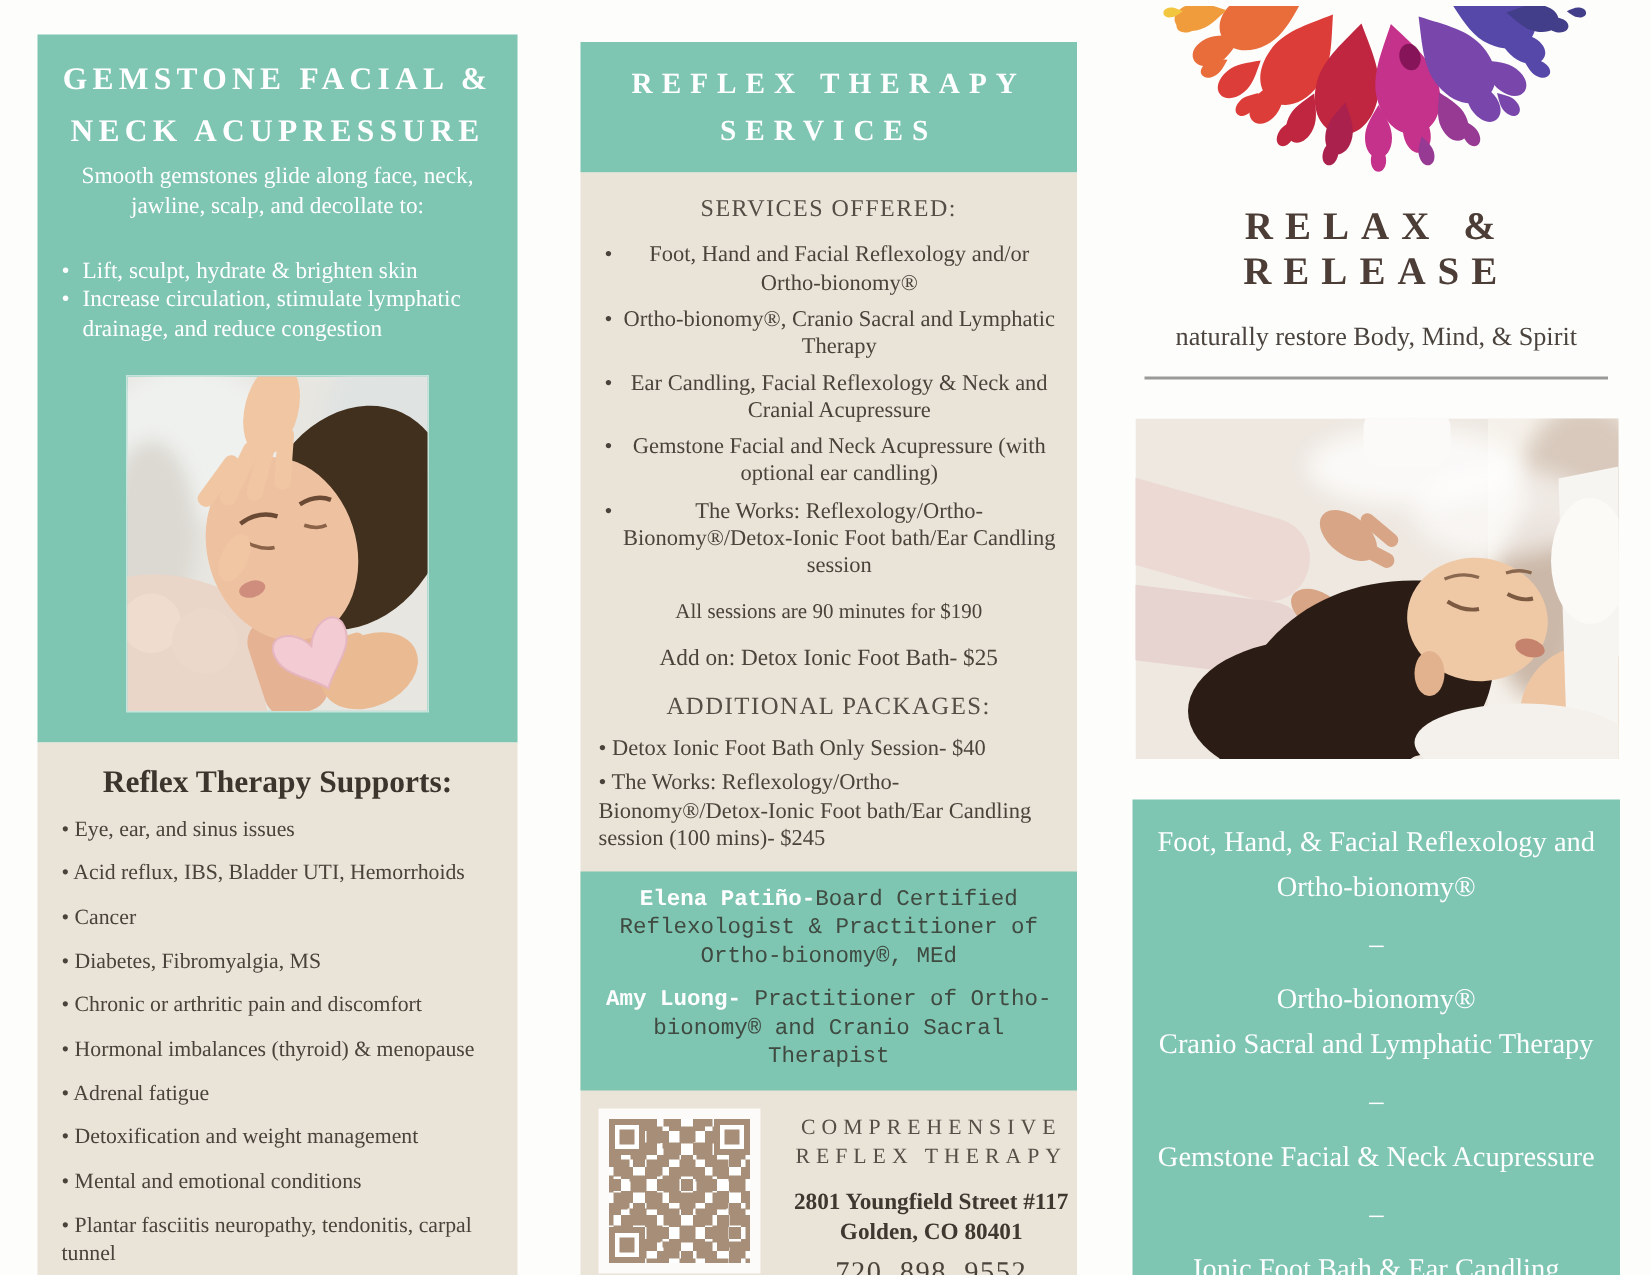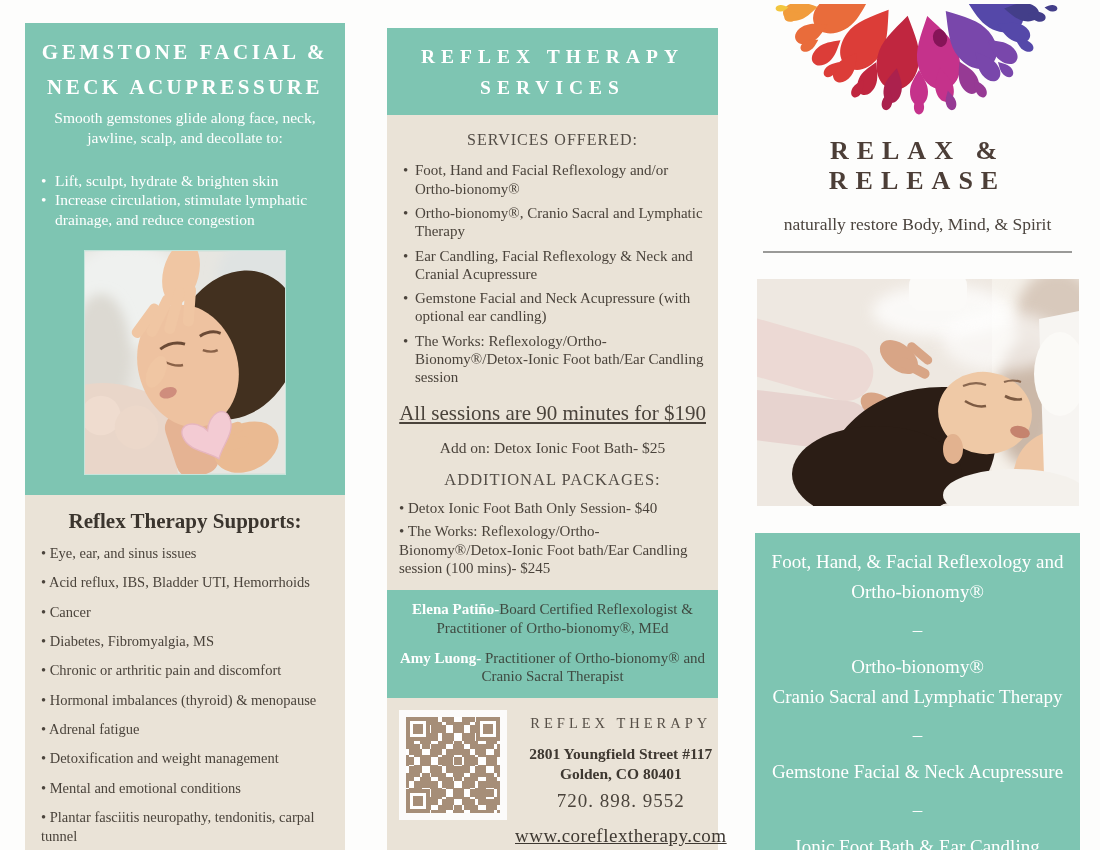--- a/index.html
+++ b/index.html
@@ -33,29 +33,29 @@
   .supports-list li::before{content:"• ";}
   .supports-list li:last-child{margin-bottom:12px;}
   
   .panel-mid{left:387px;width:331px;top:28px;}
   .mid-header{background:var(--teal);padding:13px 6px 12px;text-align:center;}
   .mid-header .panel-title{font-size:19.5px;letter-spacing:6px;line-height:1.6;}
   .mid-body{background:var(--beige);padding:12px 12px 16px;}
   .services-heading{text-align:center;font-size:16px;letter-spacing:1px;color:#544e47;margin:4px 0 12px;}
   .services-list{list-style:none;padding:0 2px;}
   .services-list li{font-size:15px;line-height:1.22;color:var(--ink);
-    padding-left:14px;position:relative;margin-bottom:6px;}
+    padding-left:14px;position:relative;margin-bottom:6px;text-align:center;}
   .services-list li::before{content:"•";position:absolute;left:2px;}
-  .session-note{text-align:right;font-size:21px;margin:14px 0 0;color:var(--ink);text-decoration:underline;}
+  .session-note{text-align:center;font-size:14px;margin:14px 0 0;color:var(--ink);}
   .addon-note{text-align:center;font-size:15.5px;margin:13px 0 0;color:var(--ink);}
   .packages-heading{text-align:center;font-size:16.5px;letter-spacing:1px;color:#544e47;margin:13px 0 9px;}
   .package-item{font-size:15px;line-height:1.24;color:var(--ink);margin-bottom:5px;}
   .package-item::before{content:"• ";}
   .pract-box{background:var(--teal);margin:12px -12px 0;padding:10px 10px 12px;text-align:center;}
-  .pract-line{font-size:15px;line-height:1.25;color:#3f4a41;}
+  .pract-line{font-size:15px;line-height:1.25;color:#3f4a41;font-family:Liberation Mono, monospace;}
   .pract-line + .pract-line{margin-top:11px;}
   .pract-name{color:#fff;font-weight:bold;}
   .contact-row{display:flex;margin-top:12px;align-items:flex-start;}
   .qr{width:108px;height:110px;background:#fcfbfa;flex:0 0 auto;position:relative;padding:7px;}
   .qr-noise{position:absolute;inset:7px;
     background:
       conic-gradient(var(--qr) 25%,transparent 0 50%,var(--qr) 0 75%,transparent 0) 0 0/16px 16px,
       conic-gradient(transparent 25%,var(--qr) 0 50%,transparent 0 75%,var(--qr) 0) 3px 5px/22px 22px;
     background-color:#fff;}
   .qr-finder{position:absolute;width:24px;height:24px;border:4px solid var(--qr);background:#fff;}
@@ -177,20 +177,21 @@
       </div>
       <div class="contact-row">
         <div class="qr">
           <div class="qr-noise"></div>
           <div class="qr-finder tl"></div>
           <div class="qr-finder tr"></div>
           <div class="qr-finder bl"></div>
         </div>
         <div class="contact-col">
           <div class="org-name">
+            <div>COMPREHENSIVE</div>
             <div>REFLEX THERAPY</div>
           </div>
           <div class="address">
             <div>2801 Youngfield Street #117</div>
             <div>Golden, CO 80401</div>
           </div>
           <div class="phone">720. 898. 9552</div>
           <a class="website" href="#">www.coreflextherapy.com</a>
           
         </div>

